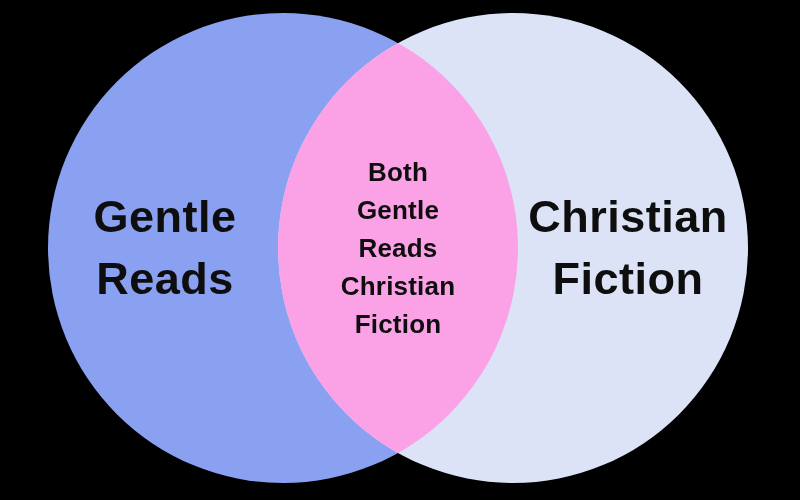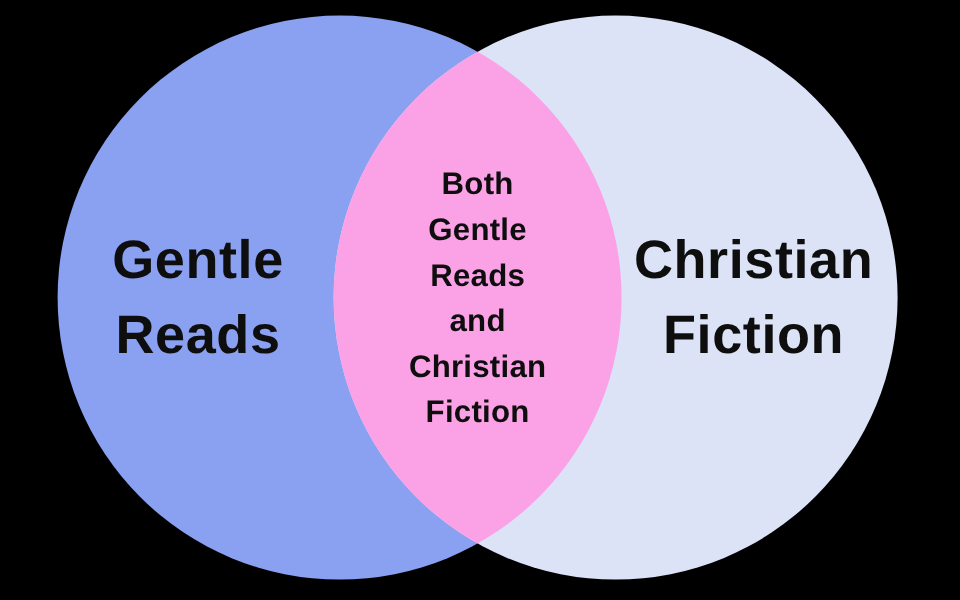--- a/index.html
+++ b/index.html
@@ -71,18 +71,17 @@
 
   <div class="label label-side label-right" style="color: rgb(14, 14, 14);">
     <div>Christian</div>
     <div>Fiction</div>
   </div>
 
   <div class="label label-overlap" style="color: rgb(14, 14, 14);">
     <div>Both</div>
     <div>Gentle</div>
     <div>Reads</div>
-    <div>and</div>
     <div>Christian</div>
     <div>Fiction</div>
   </div>
 
 </div>
 
 </body></html>

